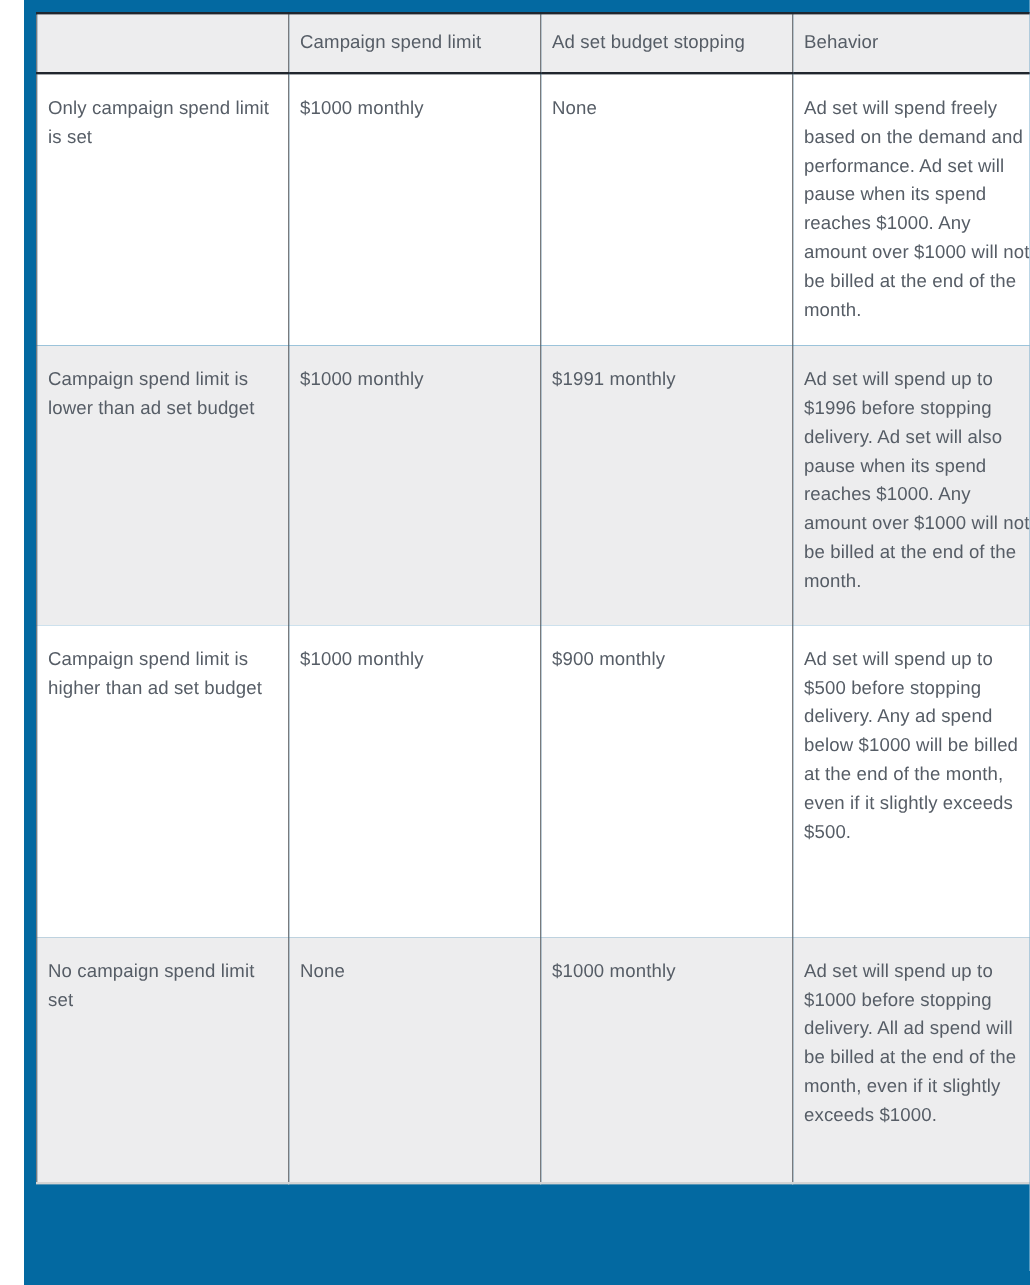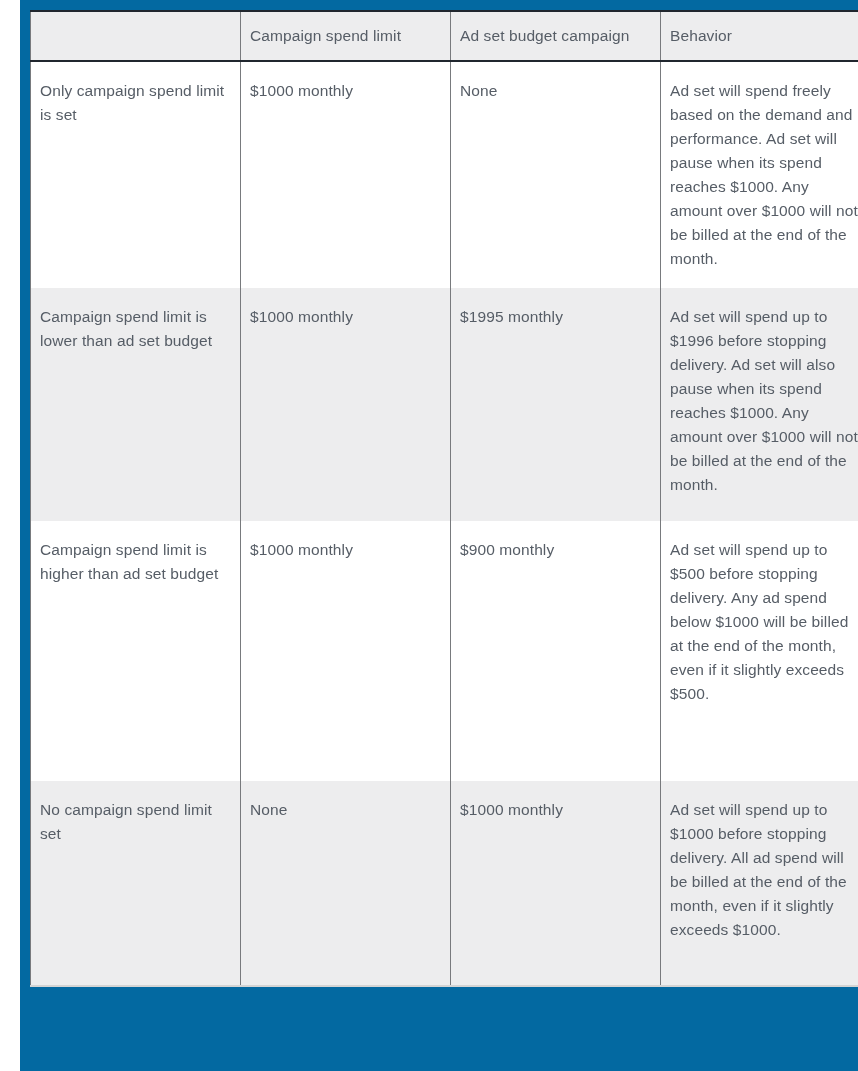--- a/index.html
+++ b/index.html
@@ -70,35 +70,35 @@
     <colgroup>
       <col class="c1">
         <col class="c2">
         <col class="c3">
         <col class="c4">
     </colgroup>
     <thead>
       <tr>
         <th></th>
         <th>Campaign spend limit</th>
-        <th>Ad set budget campaign</th>
+        <th>Ad set budget stopping</th>
         <th>Behavior</th>
       </tr>
     </thead>
     <tbody>
       <tr>
         <td>Only campaign spend limit is set</td>
         <td>$1000 monthly</td>
         <td>None</td>
         <td>Ad set will spend freely based on the demand and performance. Ad set will pause when its spend reaches $1000. Any amount over $1000 will not be billed at the end of the month.</td>
       </tr>
       <tr>
         <td>Campaign spend limit is lower than ad set budget</td>
         <td>$1000 monthly</td>
-        <td>$1995 monthly</td>
+        <td>$1991 monthly</td>
         <td>Ad set will spend up to $1996 before stopping delivery. Ad set will also pause when its spend reaches $1000. Any amount over $1000 will not be billed at the end of the month.</td>
       </tr>
       <tr>
         <td>Campaign spend limit is higher than ad set budget</td>
         <td>$1000 monthly</td>
         <td>$900 monthly</td>
         <td>Ad set will spend up to $500 before stopping delivery. Any ad spend below $1000 will be billed at the end of the month, even if it slightly exceeds $500.</td>
       </tr>
       <tr>
         <td>No campaign spend limit set</td>

